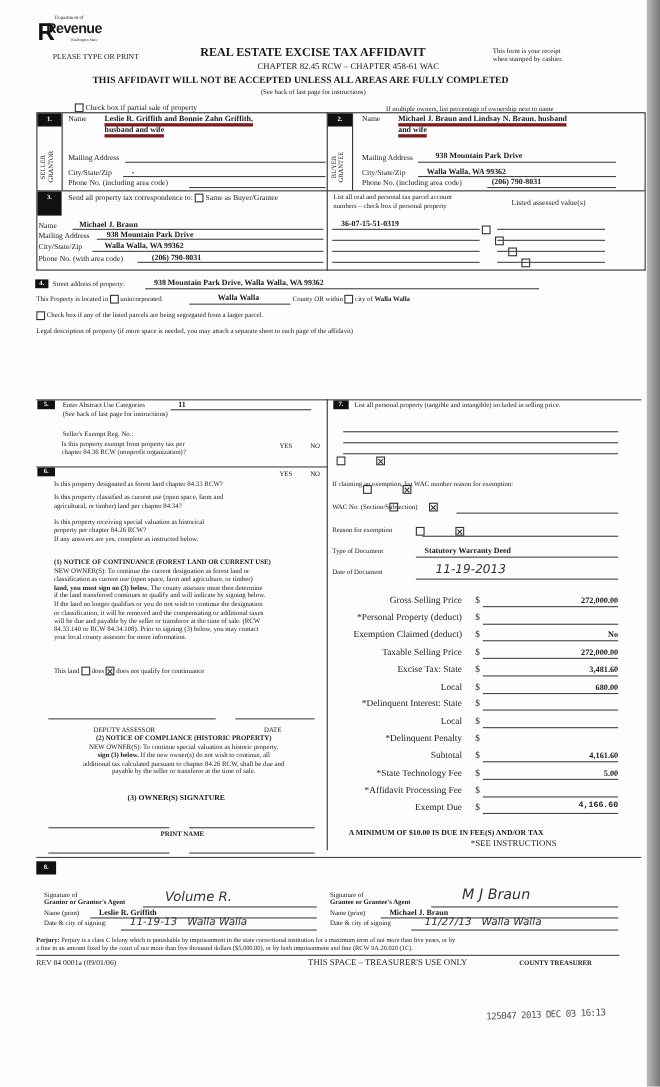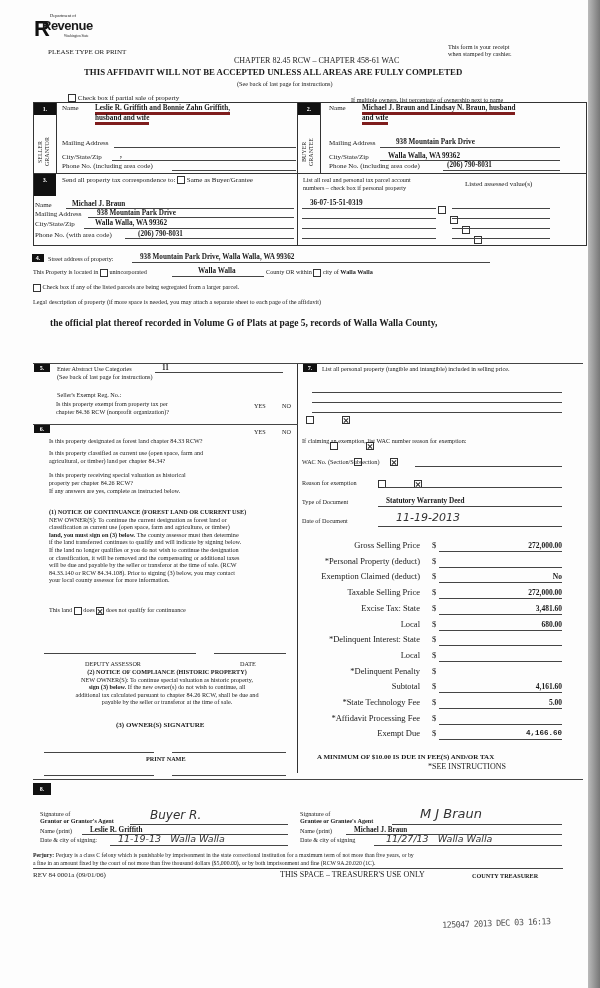--- a/index.html
+++ b/index.html
@@ -33,20 +33,21 @@
 <div class="page">
 
   
   <div class="abs" style="left:34px; top:10px; width:60px; height:30px;">
     <span style="position:absolute; left:0; top:6px; font-size:22px; font-weight:bold; font-family:'Liberation Sans',sans-serif; color:#111;">R</span>
     <span style="position:absolute; left:16px; top:3px; font-size:4.5px;">Department of</span>
     <span style="position:absolute; left:8px; top:8px; font-size:13px; font-weight:bold; font-family:'Liberation Sans',sans-serif; letter-spacing:-0.5px;">Revenue</span>
     <span style="position:absolute; left:30px; top:24px; font-size:3.5px;">Washington State</span>
   </div>
   <div class="abs t7" style="left:48px; top:48px;">PLEASE TYPE OR PRINT</div>
+  <div class="abs b" style="left:182px; top:42px; font-size:11px;">REAL ESTATE EXCISE TAX AFFIDAVIT</div>
   <div class="abs t8" style="left:190px; top:56px;">CHAPTER 82.45 RCW – CHAPTER 458-61 WAC</div>
   <div class="abs t6" style="left:448px; top:43px; line-height:7px;">
     <div>This form is your receipt</div>
     <div>when stamped by cashier.</div>
   </div>
   <div class="abs b" style="left:84px; top:67px; font-size:8.8px;">THIS AFFIDAVIT WILL NOT BE ACCEPTED UNLESS ALL AREAS ARE FULLY COMPLETED</div>
   <div class="abs t6" style="left:237px; top:80px;">(See back of last page for instructions)</div>
 
   
   <div class="abs t7" style="left:68px; top:94px;">
@@ -152,21 +153,20 @@
     <span class="cb"></span>
     <span>city of</span>
     <b>Walla Walla</b>
   </div>
   <div class="abs t6" style="left:33px; top:283px;">
     <span class="cb"></span>
     <span>Check box if any of the listed parcels are being segregated from a larger parcel.</span>
   </div>
   <div class="abs t6" style="left:33px; top:298px;">Legal description of property (if more space is needed, you may attach a separate sheet to each page of the affidavit)</div>
   <div class="abs b" style="left:50px; top:318px; font-size:9.5px; line-height:11.5px;">
-    <div>the official plat thereof recorded in Volume G of Plats at page 5, records of Walla Walla County,</div>
   </div>
 
   
   <div class="abs" style="left:33px; top:363px; width:265px; height:410px; border-right:1px solid #333;"></div>
   <div class="line" style="left:33px; top:363px; width:550px;"></div>
   <div class="abs num" style="left:34px; top:364px; width:16px; height:8px; line-height:8px;">5.</div>
   <div class="abs t6" style="left:57px; top:365px;">Enter Abstract Use Categories</div>
   <div class="abs fill" style="left:162px; top:364px;">11</div>
   <div class="line" style="left:155px; top:372px; width:128px;"></div>
   <div class="abs t6" style="left:57px; top:373px;">(See back of last page for instructions)</div>
@@ -302,21 +302,21 @@
   <div class="abs t8" style="left:384px; top:762px;">*SEE INSTRUCTIONS</div>
 
   
   <div class="line" style="left:33px; top:779px; width:550px;"></div>
   <div class="abs num" style="left:33px; top:783px; width:18px; height:12px; line-height:12px;">8.</div>
 
   <div class="abs t6" style="left:40px; top:810px; line-height:7px;">
     <div>Signature of</div>
     <div class="b">Grantor or Grantor's Agent</div>
   </div>
-  <div class="abs hand" style="left:150px; top:808px; font-size:12px;">Buyer R.</div>
+  <div class="abs hand" style="left:150px; top:808px; font-size:12px;">Volume R.</div>
   <div class="line" style="left:130px; top:824px; width:158px;"></div>
   <div class="abs t6" style="left:40px; top:827px;">Name (print)</div>
   <div class="abs fill" style="left:90px; top:826px;">Leslie R. Griffith</div>
   <div class="line" style="left:82px; top:834px; width:206px;"></div>
   <div class="abs t6" style="left:40px; top:836px;">Date &amp; city of signing:</div>
   <div class="abs hand" style="left:118px; top:833px; font-size:9.5px; white-space:pre;">11-19-13   Walla Walla</div>
   <div class="line" style="left:110px; top:845px; width:178px;"></div>
 
   <div class="abs t6" style="left:300px; top:810px; line-height:7px;">
     <div>Signature of</div>

